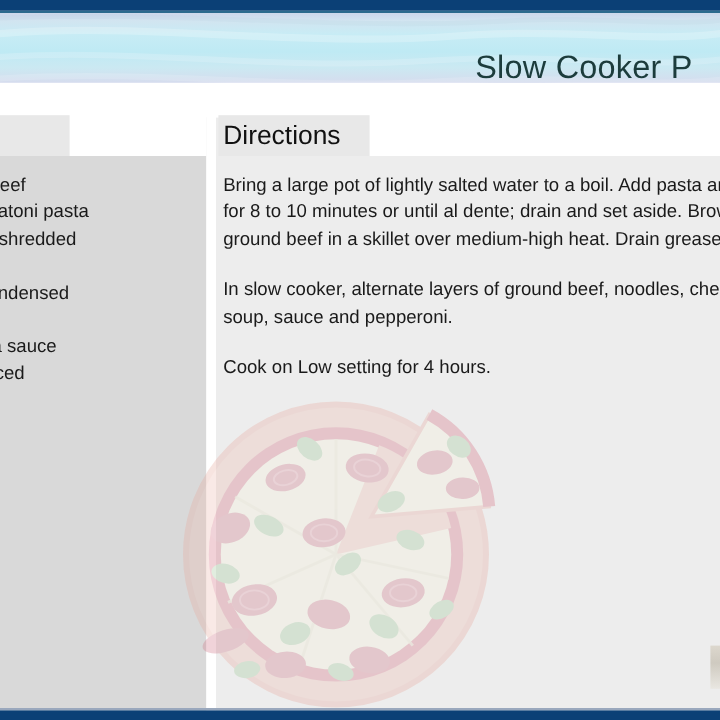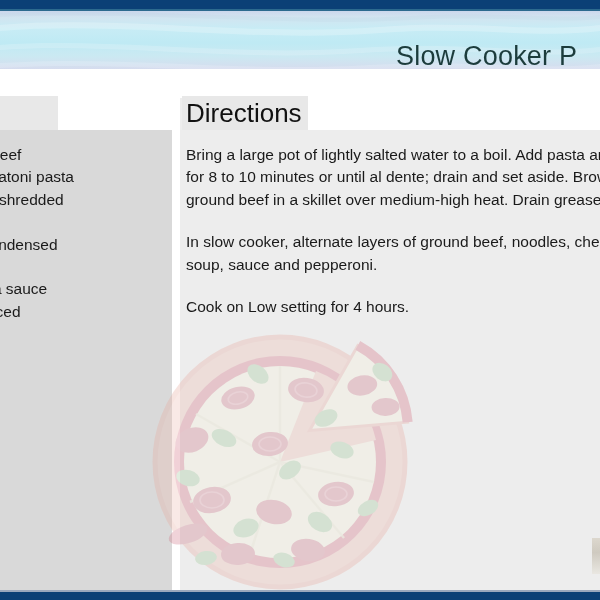--- a/index.html
+++ b/index.html
@@ -93,21 +93,21 @@
     left: 180px; top: 98px;
     width: 420px;
     height: 494px;
     background: #ededed;
   }
 
   
   .tab-header {
     position: absolute;
     background: #e8e8e8;
-    font-size: 26px;
+    font-size: 22px;
     line-height: 30px;
     color: #111111;
     white-space: nowrap;
     padding: 2px 10px 2px 4px;
   }
   .tab-ingredients {
     left: -76px;
     top: 96px;
     width: 120px;
   }

